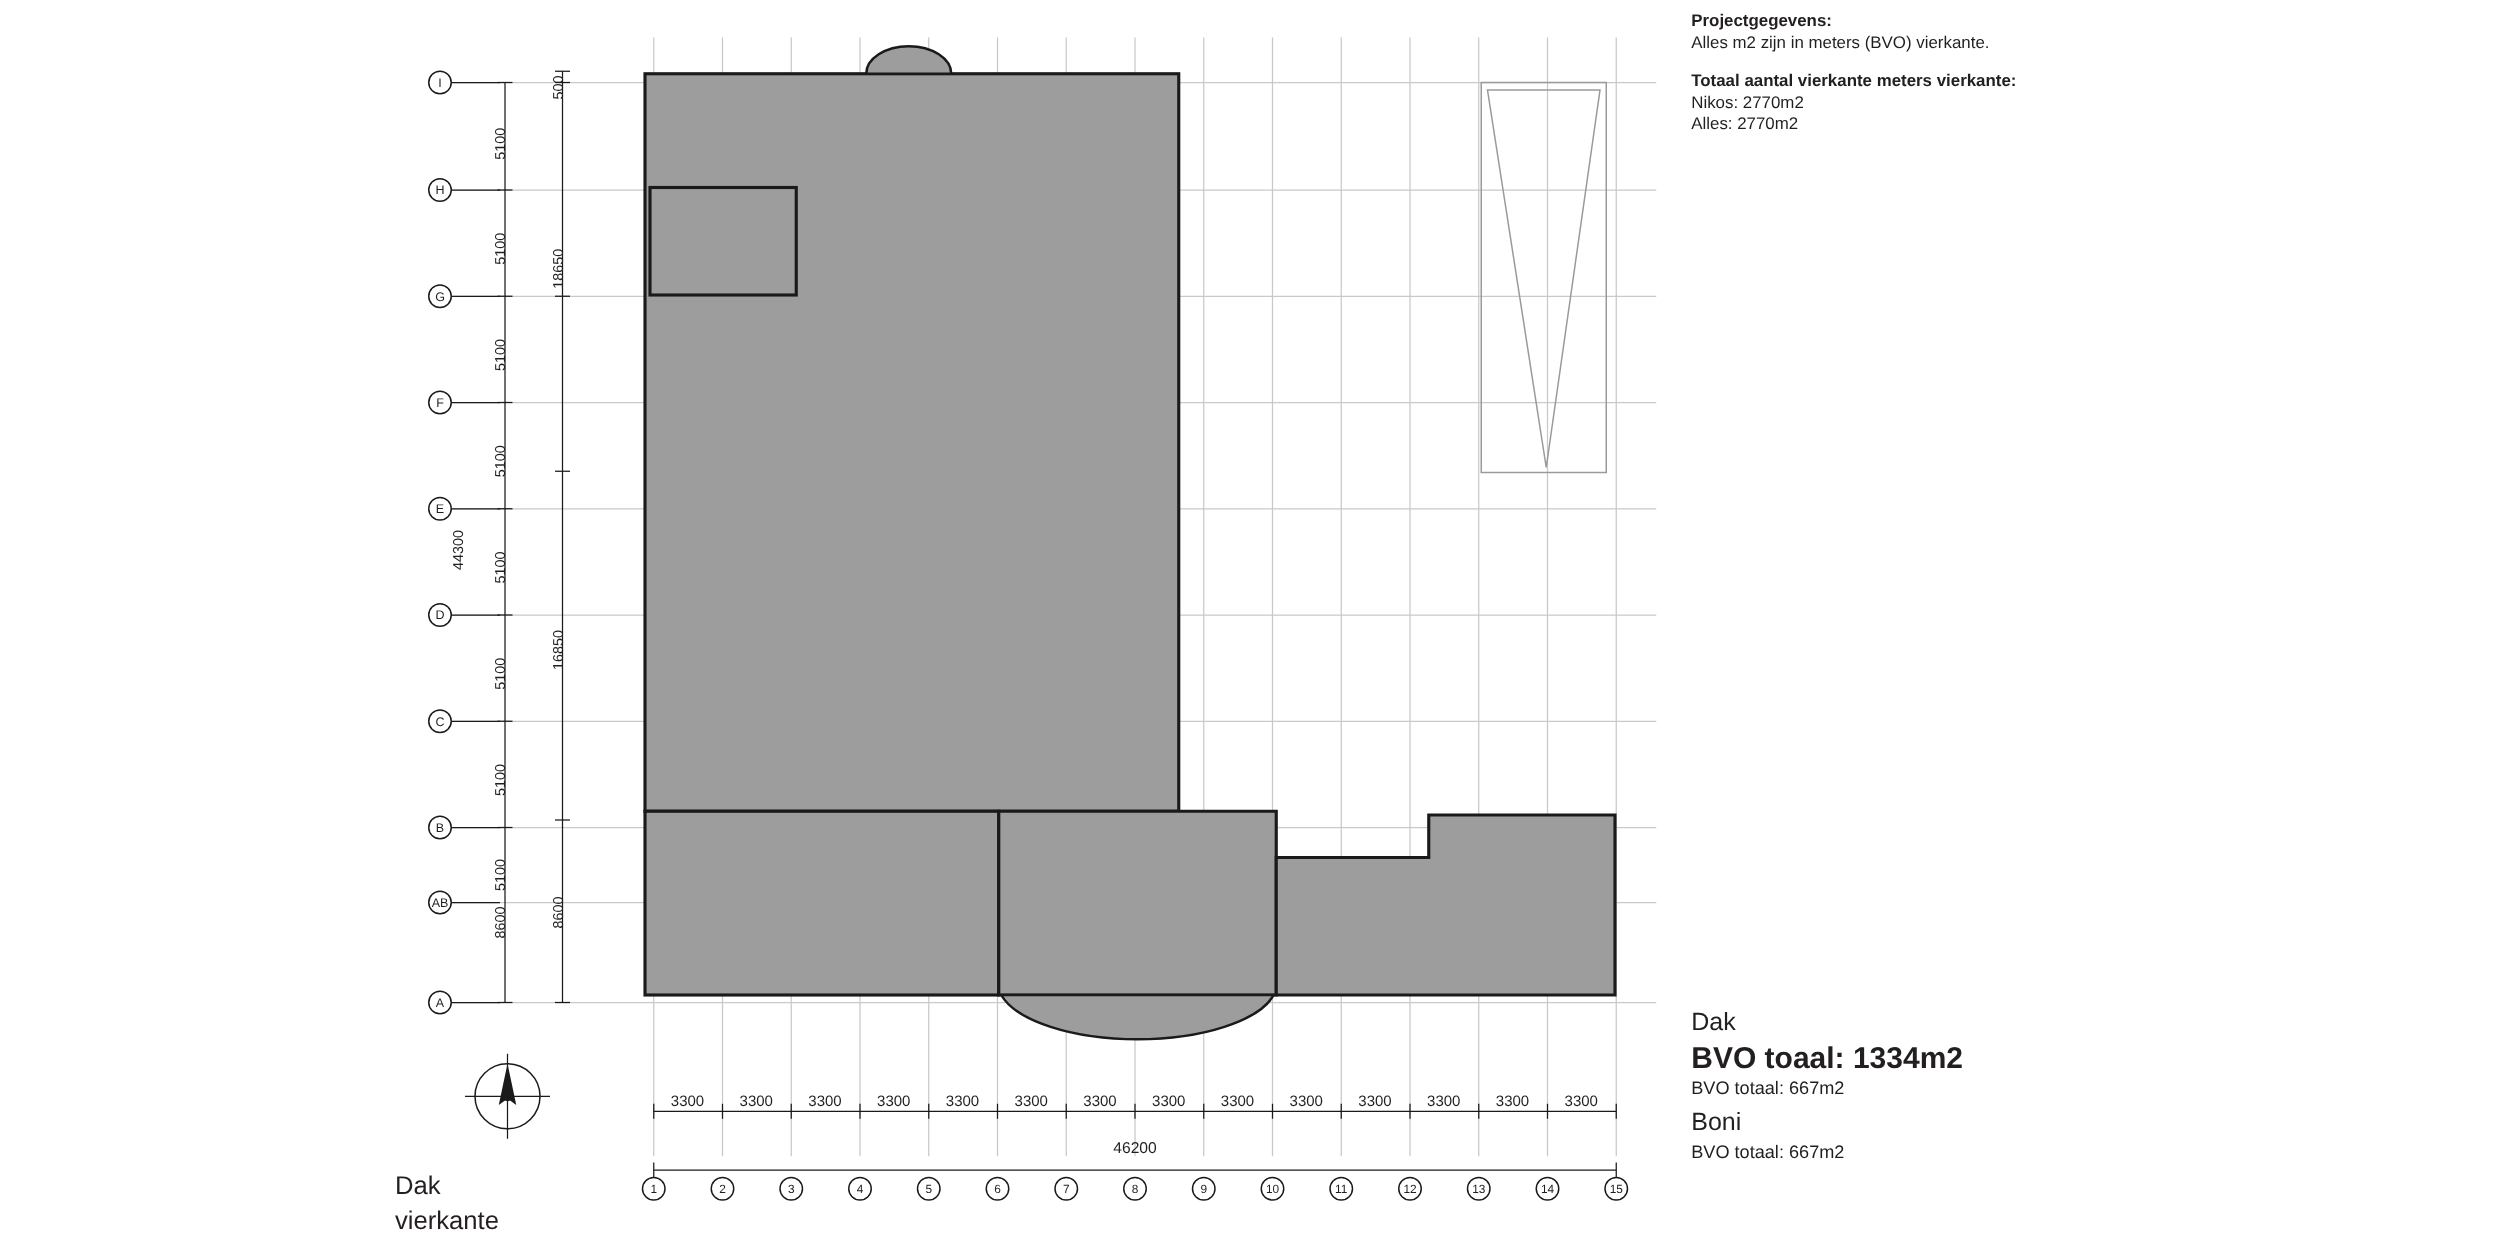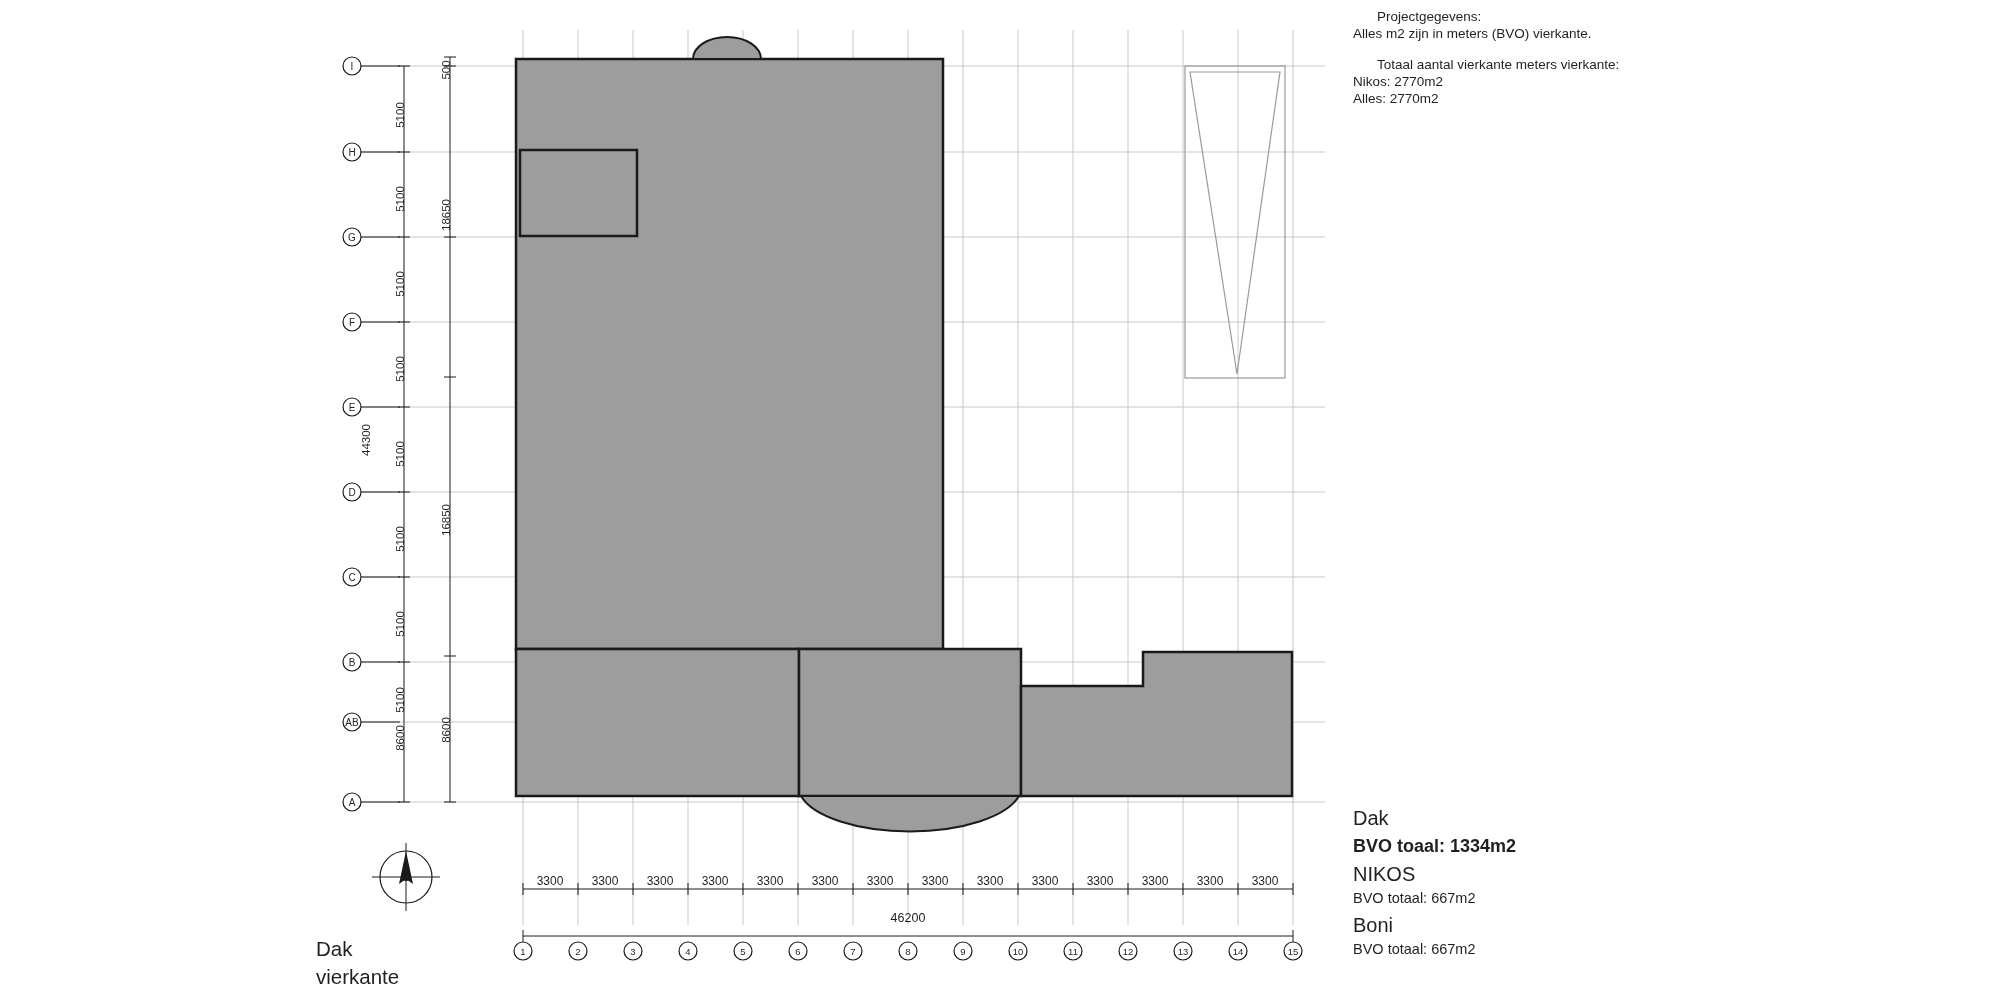--- a/index.html
+++ b/index.html
@@ -35,32 +35,32 @@
   
   .notes {
     position: absolute;
     left: 1353px;
     top: 8px;
     width: 420px;
     font-size: 13.5px;
     line-height: 17px;
     color: #231f20;
   }
-  .notes .bold { font-weight: normal; margin-left: 24px; }
+  .notes .bold { font-weight: bold; }
   .notes .gap { height: 14px; }
 
   .legend {
     position: absolute;
     left: 1353px;
     top: 805px;
     width: 440px;
     color: #231f20;
   }
   .legend .title-lg {
-    font-size: 18px;
+    font-size: 24px;
     line-height: 29px;
     font-weight: normal;
   }
   .legend .title-md {
     font-size: 20px;
     line-height: 27px;
   }
   .legend .sub {
     font-size: 14.5px;
     line-height: 20px;
@@ -326,21 +326,20 @@
     <div>Alles m2 zijn in meters (BVO) vierkante.</div>
     <div class="gap"></div>
     <div class="bold">Totaal aantal vierkante meters vierkante:</div>
     <div>Nikos: 2770m2</div>
     <div>Alles: 2770m2</div>
   </div>
 
   <div class="legend">
     <div class="title-md">Dak</div>
     <div class="title-lg" style="font-weight:bold;">BVO toaal: 1334m2</div>
-    <div class="title-md">NIKOS</div>
     <div class="sub">BVO totaal: 667m2</div>
     <div class="block2">
       <div class="title-md">Boni</div>
       <div class="sub">BVO totaal: 667m2</div>
     </div>
   </div>
 
   <div class="sheet-title">
     <div>Dak</div>
     <div>vierkante</div>

